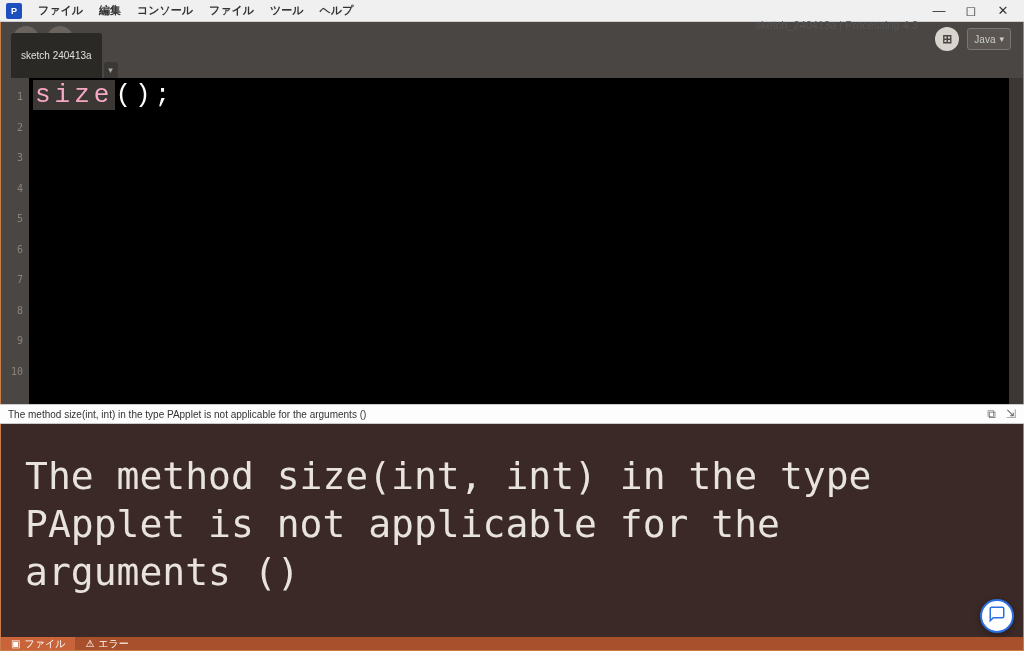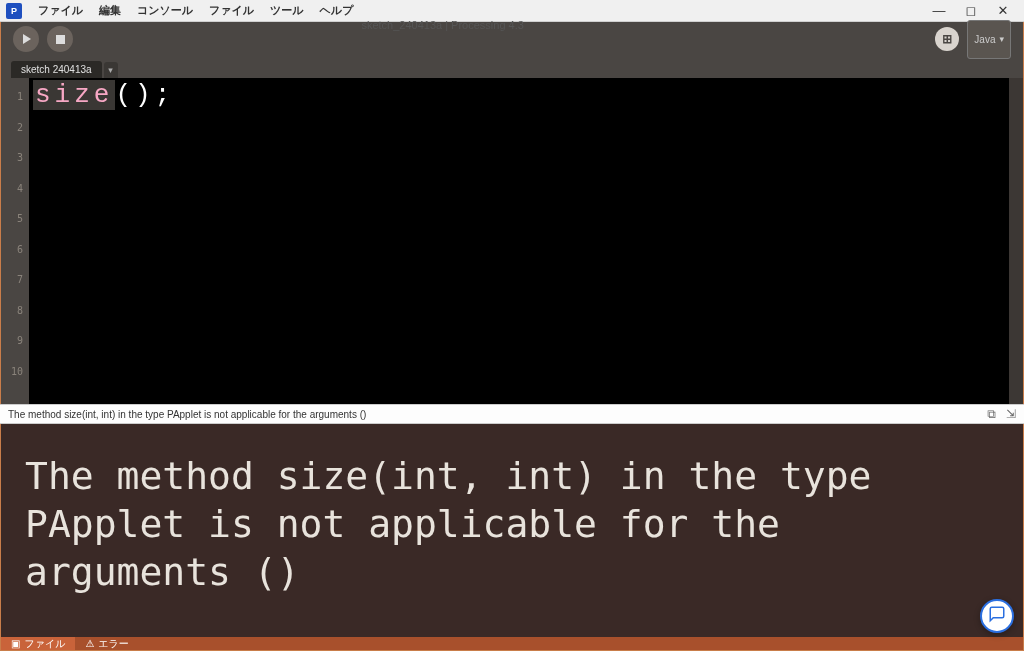--- a/index.html
+++ b/index.html
@@ -17,21 +17,21 @@
   }
   .app-icon {
     width: 16px; height: 16px;
     background: #1e4fbf;
     border-radius: 2px;
     margin: 0 8px 0 6px;
     display: flex; align-items: center; justify-content: center;
     color: #fff; font-size: 9px; font-weight: bold;
   }
   .menu-item { padding: 0 8px; cursor: default; font-weight: bold; }
-  .title-area { flex: 1; text-align: left; color: #555; font-size: 11px; margin-top: 28px; }
+  .title-area { flex: 1; text-align: right; color: #555; font-size: 11px; margin-top: 28px; }
   .window-controls { display: flex; gap: 18px; padding: 0 14px; color: #333; }
   .window-ctrl { width: 14px; text-align: center; font-size: 13px; line-height: 14px; }
   
   
   .toolbar {
     height: 34px;
     background: #4a4643;
     display: flex;
     align-items: center;
     padding: 0 12px;
@@ -49,21 +49,21 @@
   }
   .play-tri { width:0;height:0;border-left:8px solid #ddd;border-top:5px solid transparent;border-bottom:5px solid transparent; margin-left:2px;}
   .stop-sq { width:9px;height:9px;background:#ddd;}
   .toolbar-spacer { flex: 1; }
   .debug-btn {
     width: 24px; height: 24px; border-radius: 50%;
     background: #d9d4ce; color:#4a4643;
     display:flex;align-items:center;justify-content:center;font-size:12px;font-weight:bold;
   }
   .lang-select {
-    height: 39px;
+    height: 22px;
     padding: 0 6px;
     border: 1px solid #777;
     border-radius: 3px;
     background: #5a5550;
     color: #ccc;
     font-size: 10px;
     display:flex;align-items:center;gap:4px;
   }
   .lang-select::after { content:"▾"; font-size:9px; }
   
@@ -74,21 +74,21 @@
     display: flex;
     align-items: flex-end;
     padding-left: 10px;
     border: 1px solid #c97d4a;
     border-top:none; border-bottom:none;
   }
   .tab {
     background: #2b2926;
     color: #e0e0e0;
     font-size: 10px;
-    padding: 3px 10px;
+    padding: 17px 10px;
     border-radius: 3px 3px 0 0;
     display:flex; align-items:center; gap:6px;
   }
   .tab-drop {
     width: 14px;
     background:#3a3734;
     color:#aaa;
     font-size:9px;
     display:flex;align-items:center;justify-content:center;
     border-radius:3px 3px 0 0;

